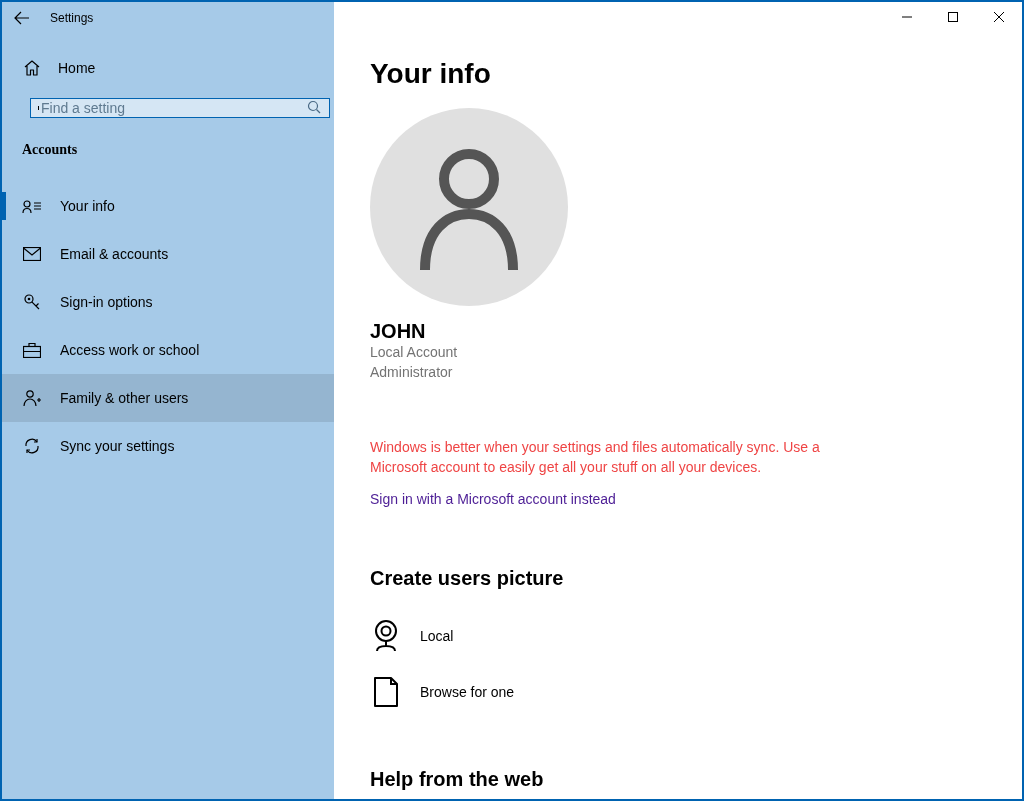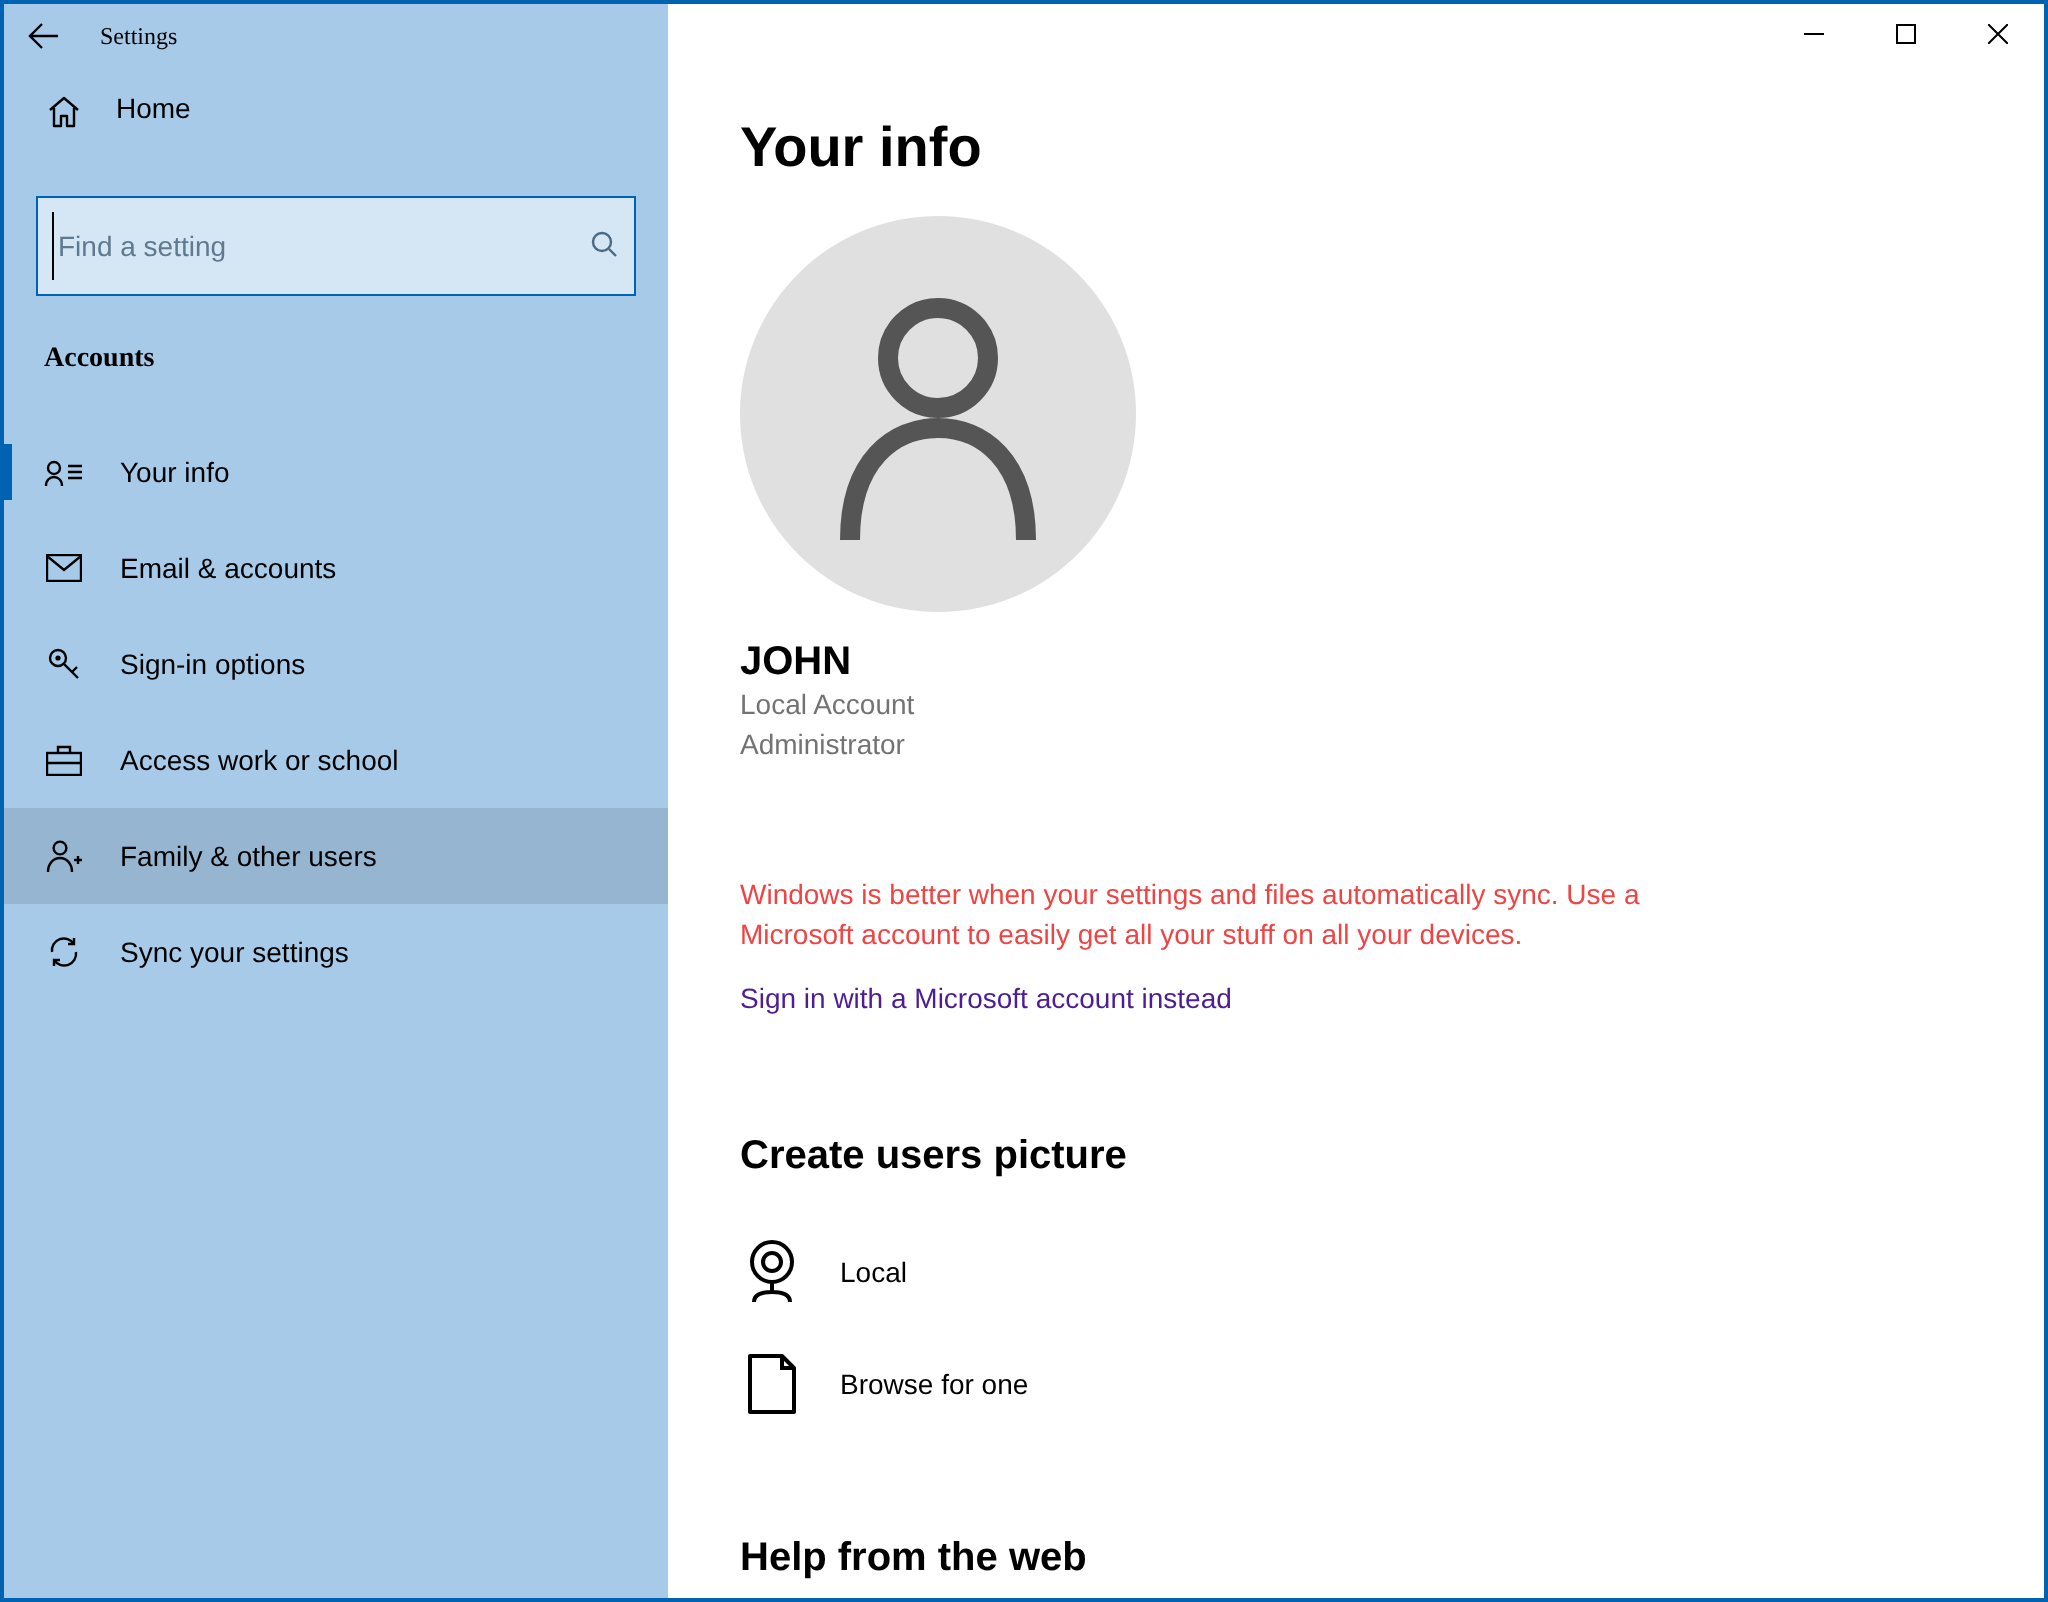--- a/index.html
+++ b/index.html
@@ -26,21 +26,20 @@
     align-items: center;
     position: relative;
     flex-shrink: 0;
   }
   .titlebar-left {
     width: 332px;
     height: 100%;
     background: #a6cae8;
     display: flex;
     align-items: center;
-    font-family: Liberation Serif, serif;
   }
   .titlebar-right {
     flex: 1;
     height: 100%;
     background: #fff;
     display: flex;
     justify-content: flex-end;
     align-items: flex-start;
   }
   .back-btn {
@@ -68,39 +67,40 @@
   }
   .sidebar {
     width: 332px;
     background: #a6cae8;
     display: flex;
     flex-direction: column;
     padding-top: 12px;
   }
   .home-row {
     display: flex;
-    align-items: flex-start;
+    align-items: center;
     height: 44px;
     padding-left: 20px;
     cursor: pointer;
     gap: 16px;
   }
   .home-label { font-size: 14px; }
   .search-wrap {
     margin: 8px 16px 14px 16px;
   }
   .search-box {
     width: 100%;
-    height: 50px;
+    height: 20px;
     border: 1px solid #0063b1;
     background: #d5e6f4;
     display: flex;
     align-items: center;
     padding: 0 8px;
     position: relative;
+    margin-left: 12px;
   }
   .search-input {
     flex: 1;
     background: transparent;
     border: none;
     outline: none;
     font-size: 14px;
     color: #000;
   }
   .search-input::placeholder { color: #5f7a90; }

